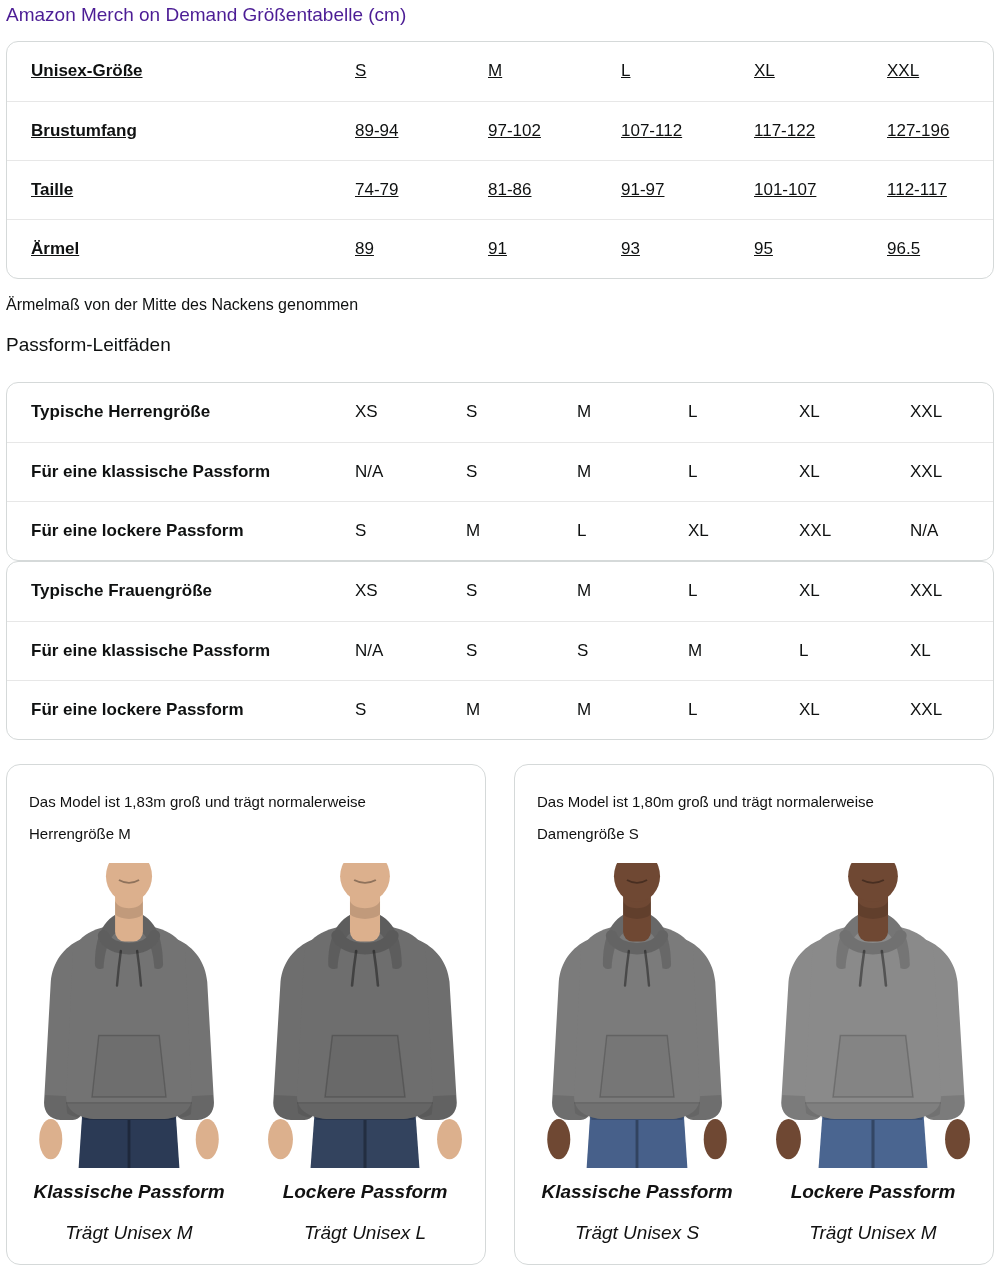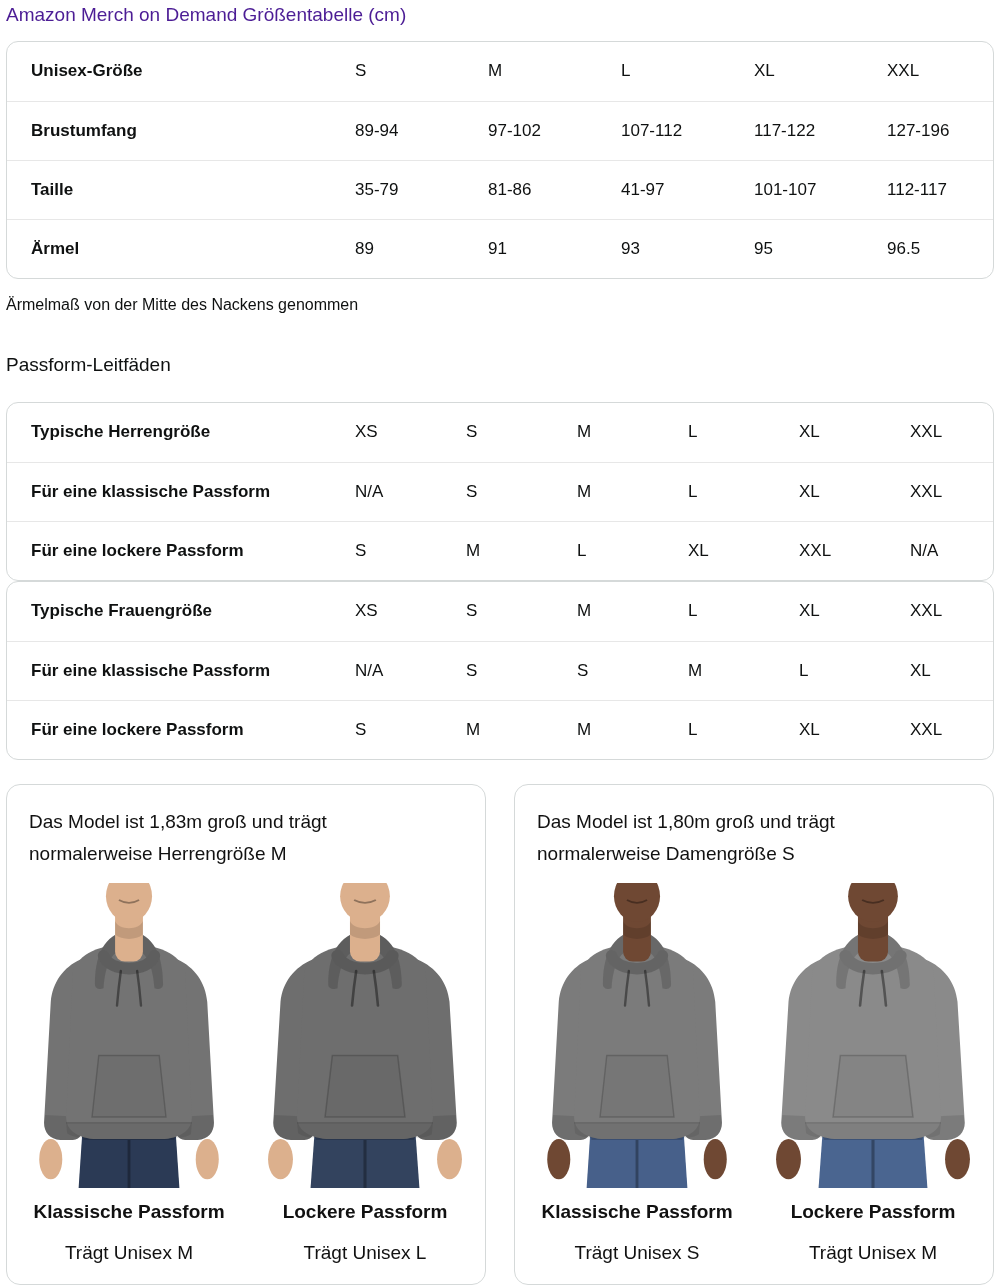--- a/index.html
+++ b/index.html
@@ -14,48 +14,48 @@
 
   .page-title {
     font-size: 19px; font-weight: 400; color: #4c1d95;
     margin: 2px 0 0 0;
   }
 
   .tbl-wrap {
     border: 1px solid #d5d9d9; border-radius: 12px;
     overflow: hidden; background: #fff;
   }
-  .tbl-wrap.first { margin-top: 15px; }
+  .tbl-wrap.first { margin-top: 15px; text-decoration: underline; }
   table { width: 100%; border-collapse: collapse; table-layout: fixed; }
   td {
     height: 59px; vertical-align: middle;
     font-size: 17px; color: #0f1111; text-align: left;
     padding: 0 4px 0 0; white-space: nowrap;
   }
   tr + tr td { border-top: 1px solid #e7e7e7; }
   td.lbl { padding-left: 24px; font-weight: 700; }
 
   .note {
     font-size: 16px; color: #0f1111; margin: 17px 0 0 0;
   }
   .section-heading {
-    font-size: 19px; font-weight: 400; margin: 40px 0 0 0;
+    font-size: 19px; font-weight: 400; margin: 20px 0 0 0;
   }
   .tbl-wrap.fit1 { margin-top: 26px; }
   .tbl-wrap.fit2 { }
 
   .cards { display: flex; gap: 28px; margin-top: 24px; }
   .card {
     width: 480px; border: 1px solid #d5d9d9; border-radius: 14px;
     background: #fff; padding: 21px 20px 20px 22px;
   }
   .card-caption {
-    font-size: 19px; line-height: 32px; color: #111; max-width: 420px;
-  }
-  .figures { display: flex; justify-content: center; gap: 20px; margin-top: 13px; }
+    font-size: 15px; line-height: 32px; color: #111; max-width: 420px;
+  }
+  .figures { display: flex; justify-content: center; gap: 20px; margin-top: 13px; font-style: italic; }
   .figure { width: 216px; }
   .fig-img { width: 216px; height: 305px; overflow: hidden; background: #fff; }
   .fig-img svg { width: 100%; height: 100%; display: block; }
   .figure.loose svg { transform: scaleX(1.08); transform-origin: 50% 100%; }
   .fit-label {
     margin-top: 13px; text-align: center;
     font-size: 19px; font-weight: 700; color: #111;
   }
   .size-label {
     margin-top: 19px; text-align: center;
@@ -91,23 +91,23 @@
       <tr>
         <td class="lbl">Brustumfang</td>
         <td>89-94</td>
         <td>97-102</td>
         <td>107-112</td>
         <td>117-122</td>
         <td>127-196</td>
       </tr>
       <tr>
         <td class="lbl">Taille</td>
-        <td>35-79</td>
+        <td>74-79</td>
         <td>81-86</td>
-        <td>41-97</td>
+        <td>91-97</td>
         <td>101-107</td>
         <td>112-117</td>
       </tr>
       <tr>
         <td class="lbl">Ärmel</td>
         <td>89</td>
         <td>91</td>
         <td>93</td>
         <td>95</td>
         <td>96.5</td>

